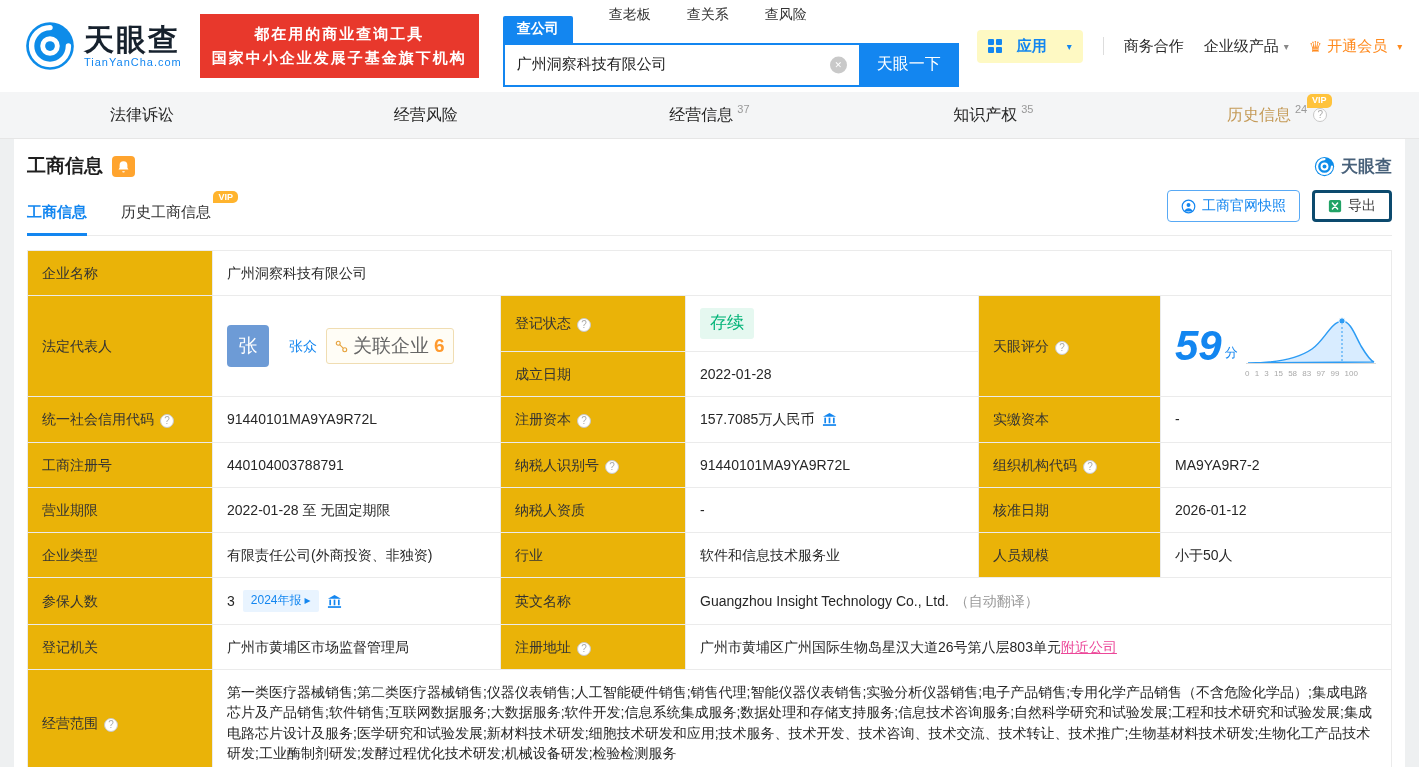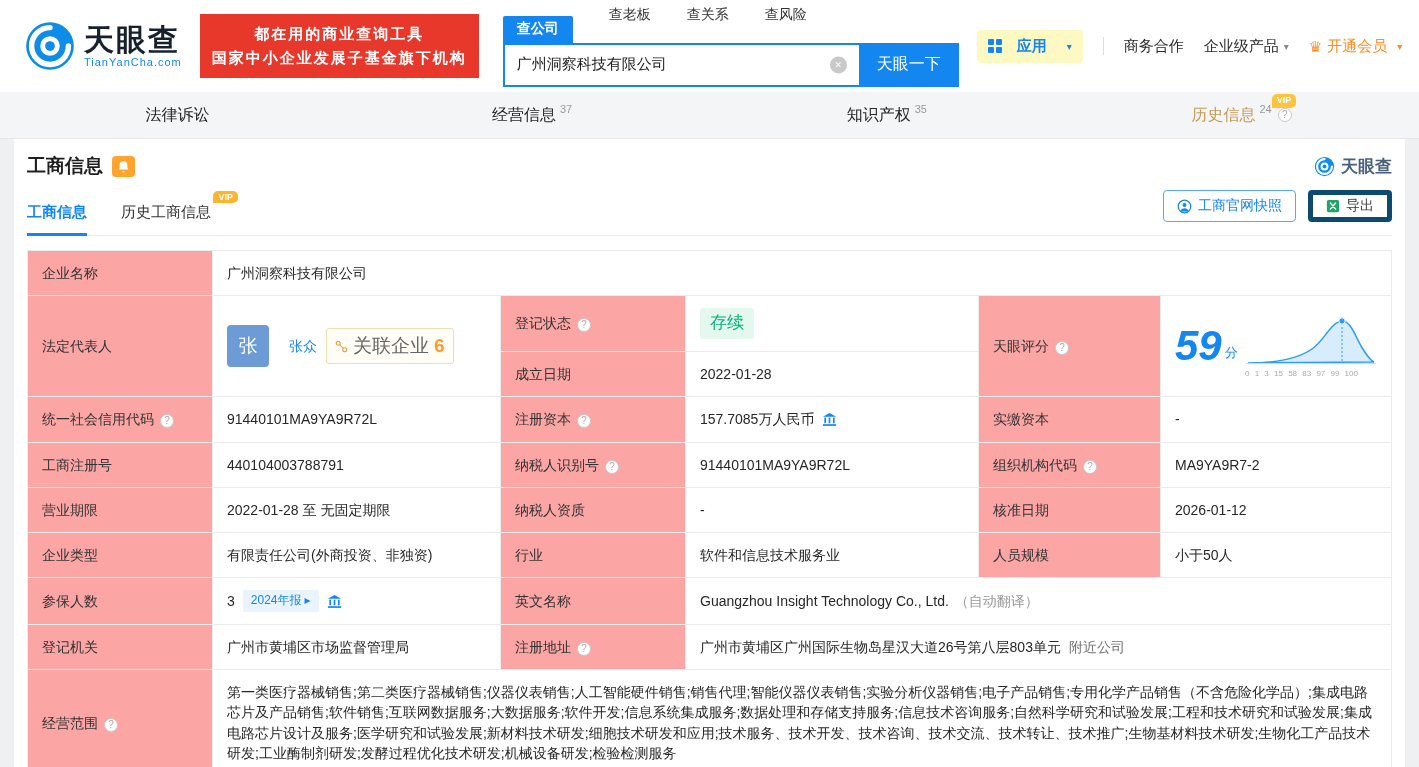--- a/index.html
+++ b/index.html
@@ -54,45 +54,45 @@
 
   .subtabs { display:flex; align-items:center; border-bottom:1px solid #ebebeb; margin-top:6px; }
   .subtab { padding:18px 0 13px; margin-right:34px; font-size:15px; color:#333; cursor:pointer; position:relative; }
   .subtab.active { color:#1386f0; font-weight:700; }
   .subtab.active::after { content:""; position:absolute; left:0; right:0; bottom:-1px; height:3px; background:#1386f0; }
   .subtab .viptag2 { position:absolute; top:6px; right:-27px; background:#ffb42e; color:#fff; font-size:9px; font-weight:700; padding:1px 5px; border-radius:5px 5px 5px 0; }
   .subtab.history { margin-right:56px; }
   .subtab-actions { margin-left:auto; display:flex; gap:12px; align-items:center; padding-bottom:8px; }
   .btn { height:32px; display:inline-flex; align-items:center; gap:6px; padding:0 13px; border-radius:4px; font-size:14px; cursor:pointer; background:#fff; font-family:inherit; }
   .btn-snapshot { border:1px solid #58a9f5; color:#1386f0; }
-  .btn-export { border:5px solid #0c4a6e; color:#3c3c3c; }
+  .btn-export { border:3px solid #0c4a6e; color:#3c3c3c; }
 
   
   .infotable { width:100%; border-collapse:collapse; table-layout:fixed; margin-top:14px; }
   .infotable td { border:1px solid #ebebeb; padding:12px 14px; vertical-align:middle; font-size:14px; color:#272727; line-height:1.45; word-break:break-all; }
-  .infotable .lbl { background:#fca5a5; color:#333; word-break:keep-all; }
+  .infotable .lbl { background:#eab308; color:#333; word-break:keep-all; }
   .c-lbl1{width:185px;} .c-v1{width:288px;} .c-lbl2{width:185px;} .c-v2{width:293px;} .c-lbl3{width:182px;}
   .badge-green { display:inline-block; background:#e5f8f0; color:#00b377; padding:3px 10px; border-radius:3px; font-size:17px; }
   .person-wrap { display:flex; align-items:center; }
   .avatar { width:42px; height:42px; background:#6d9bd6; color:#fff; font-size:19px; display:flex; align-items:center; justify-content:center; border-radius:4px; cursor:pointer; flex:none; }
   .person-name { color:#1386f0; margin-left:20px; cursor:pointer; }
   .rel-tag { display:inline-flex; align-items:center; gap:5px; border:1px solid #f0ddb2; background:#fffdf6; border-radius:3px; padding:3px 8px; color:#666; font-size:19px; margin-left:9px; cursor:pointer; }
   .rel-count { color:#ff9a2e; font-weight:700; font-style:normal; }
   .score-cell { padding:6px 10px 4px; }
   .score-wrap { display:flex; align-items:center; justify-content:space-between; gap:6px; }
   .score-num { display:flex; align-items:flex-end; }
   .score-big { font-size:42px; font-weight:700; font-style:italic; color:#1386f0; line-height:1; }
   .score-unit { font-size:13px; color:#1386f0; margin:0 0 4px 3px; }
   .score-chart { display:flex; flex-direction:column; align-items:stretch; width:132px; }
   .score-axis { font-size:8px; color:#a9a9a9; white-space:nowrap; word-spacing:3px; text-align:justify; margin-top:1px; }
   .cap-row { display:inline-flex; align-items:center; gap:8px; }
   .trend-icon { cursor:pointer; display:inline-flex; }
   .year-badge { display:inline-flex; align-items:center; gap:3px; background:#e9f4ff; color:#1386f0; font-size:12px; padding:2px 8px; border-radius:2px; cursor:pointer; }
   .gray-note { color:#999; margin-left:6px; }
-  .blue-link { color:#737373; cursor:pointer; margin-left:8px; white-space:nowrap; }
+  .blue-link { color:#ec4899; cursor:pointer; white-space:nowrap;text-decoration:underline; }
   .scope { line-height:1.9; }
 </style>
 </head>
 <body>
 
 <header class="topbar">
   <div class="logo">
     <svg class="logo-eye" viewBox="0 0 48 48">
       <circle cx="24" cy="24" r="22" fill="#0d8ce9"></circle>
       <path d="M24 7 A17 17 0 1 0 41 24" fill="none" stroke="#fff" stroke-width="5" stroke-linecap="round"></path>
@@ -154,20 +154,23 @@
         <path d="M8 17.2a2 2 0 0 0 4 0" fill="none" stroke="#555" stroke-width="1.5"></path>
       </svg>
     </span>
 
   </div>
 </header>
 
 <nav class="mainnav">
   <div class="tab">
     <span>法律诉讼</span>
+  </div>
+  <div class="tab">
+    <span>经营风险</span>
   </div>
   <div class="tab">
     <span>经营信息</span>
       <sup>37</sup>
   </div>
   <div class="tab">
     <span>知识产权</span>
       <sup>35</sup>
   </div>
   <div class="tab">

